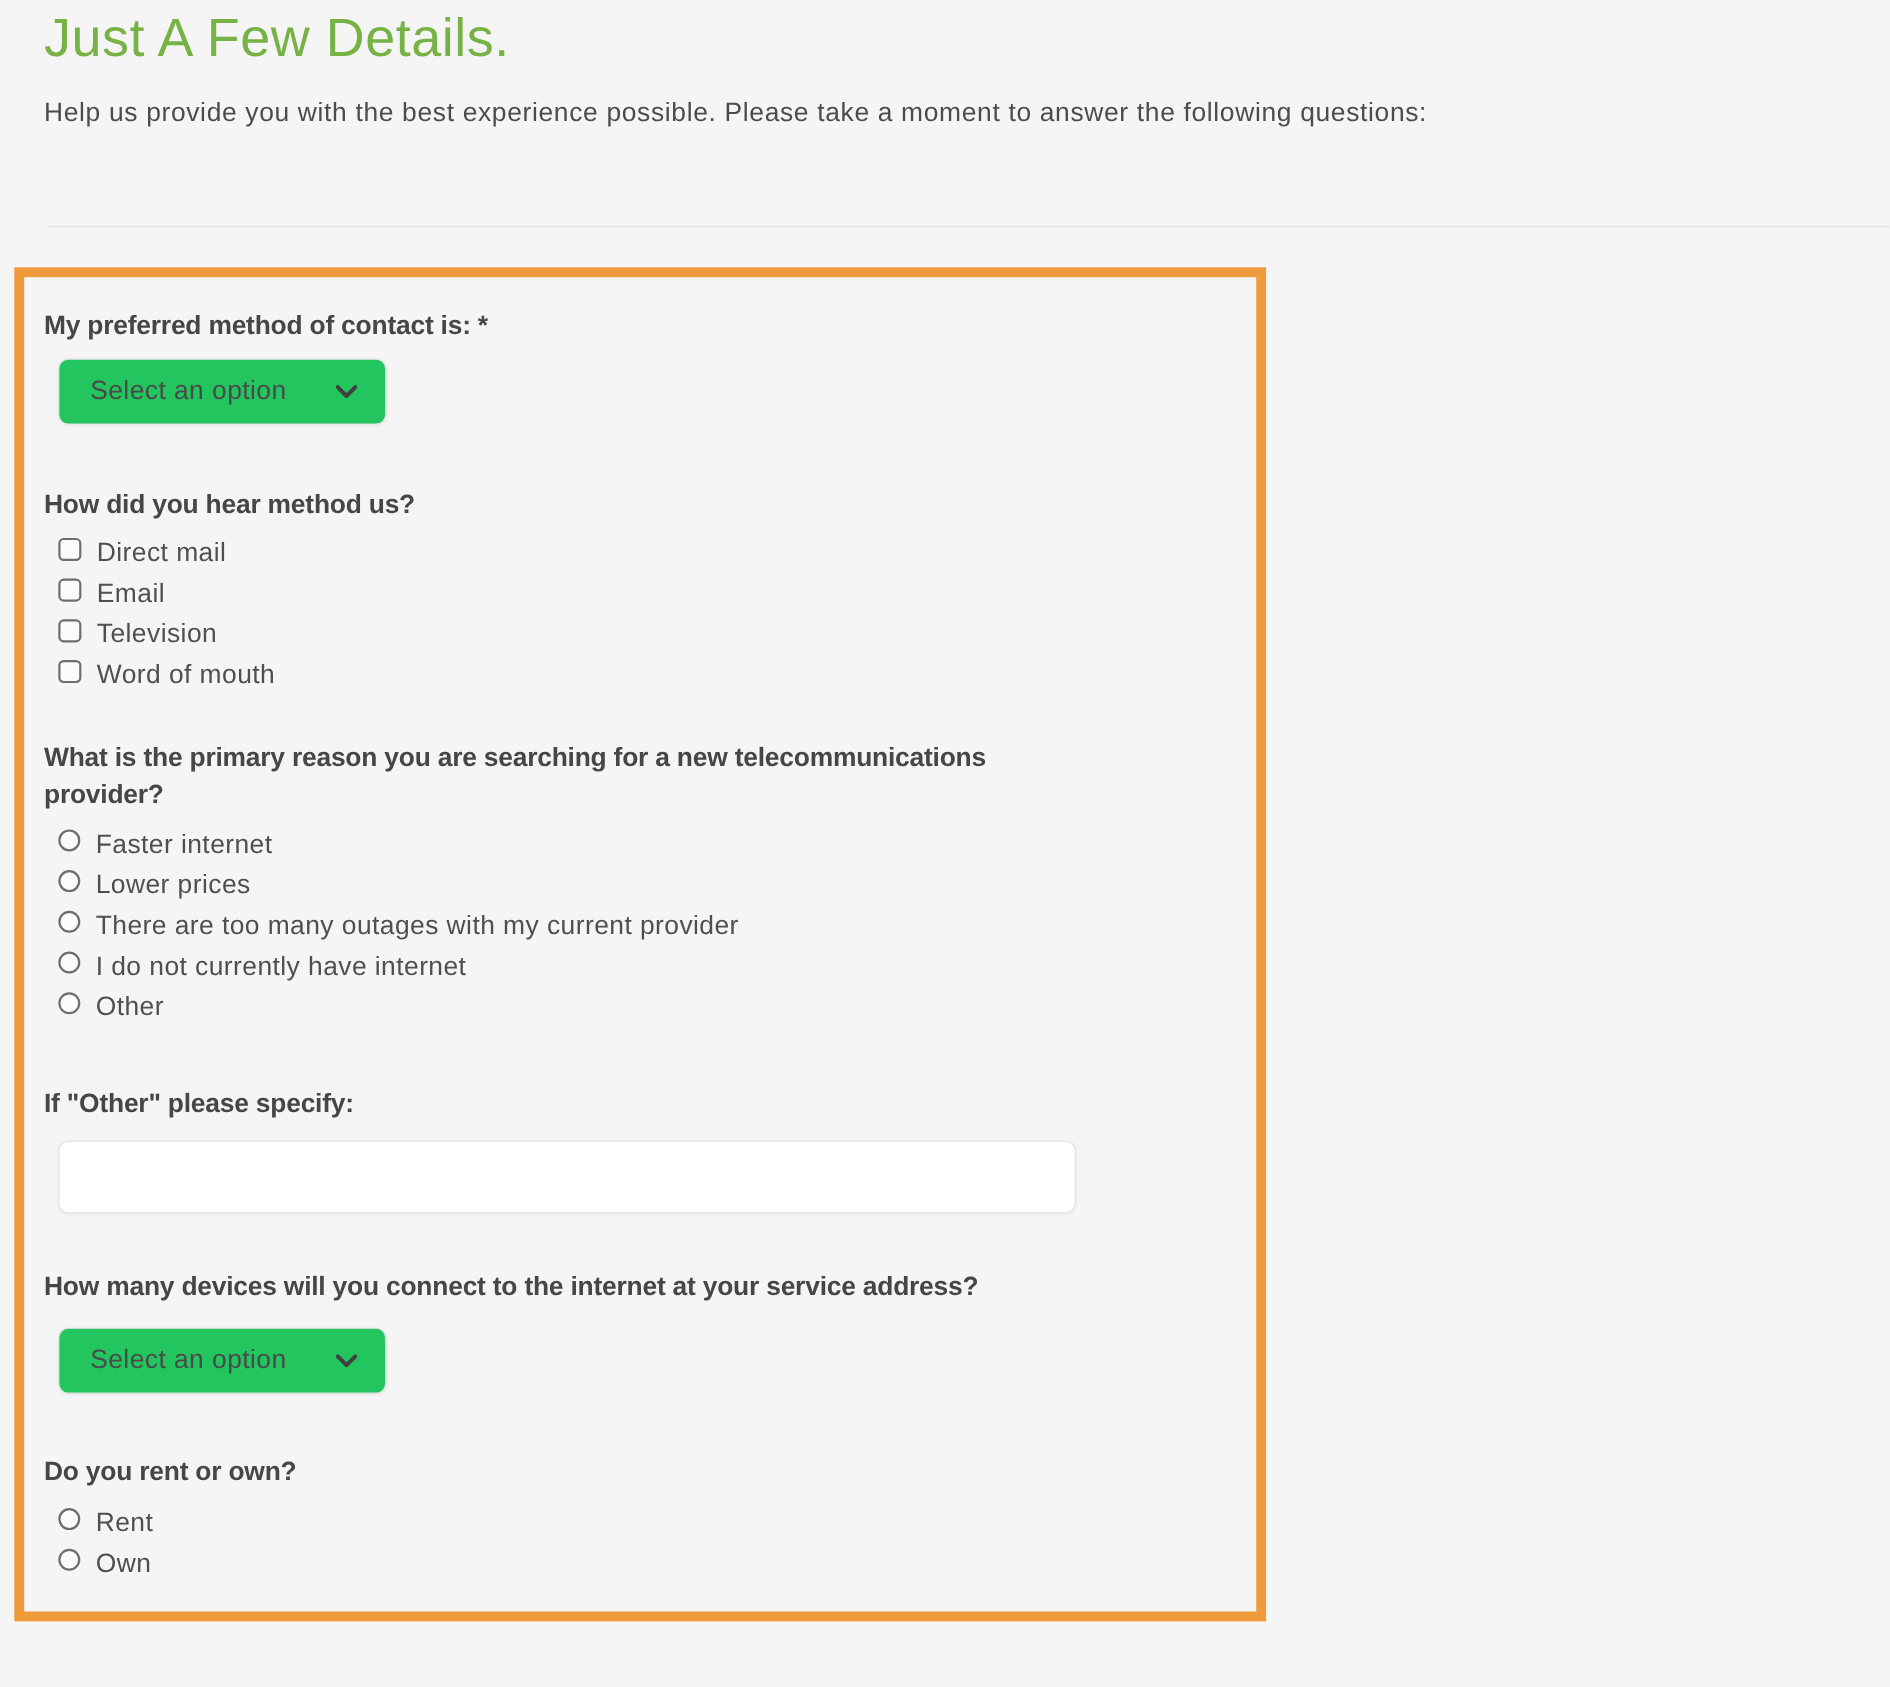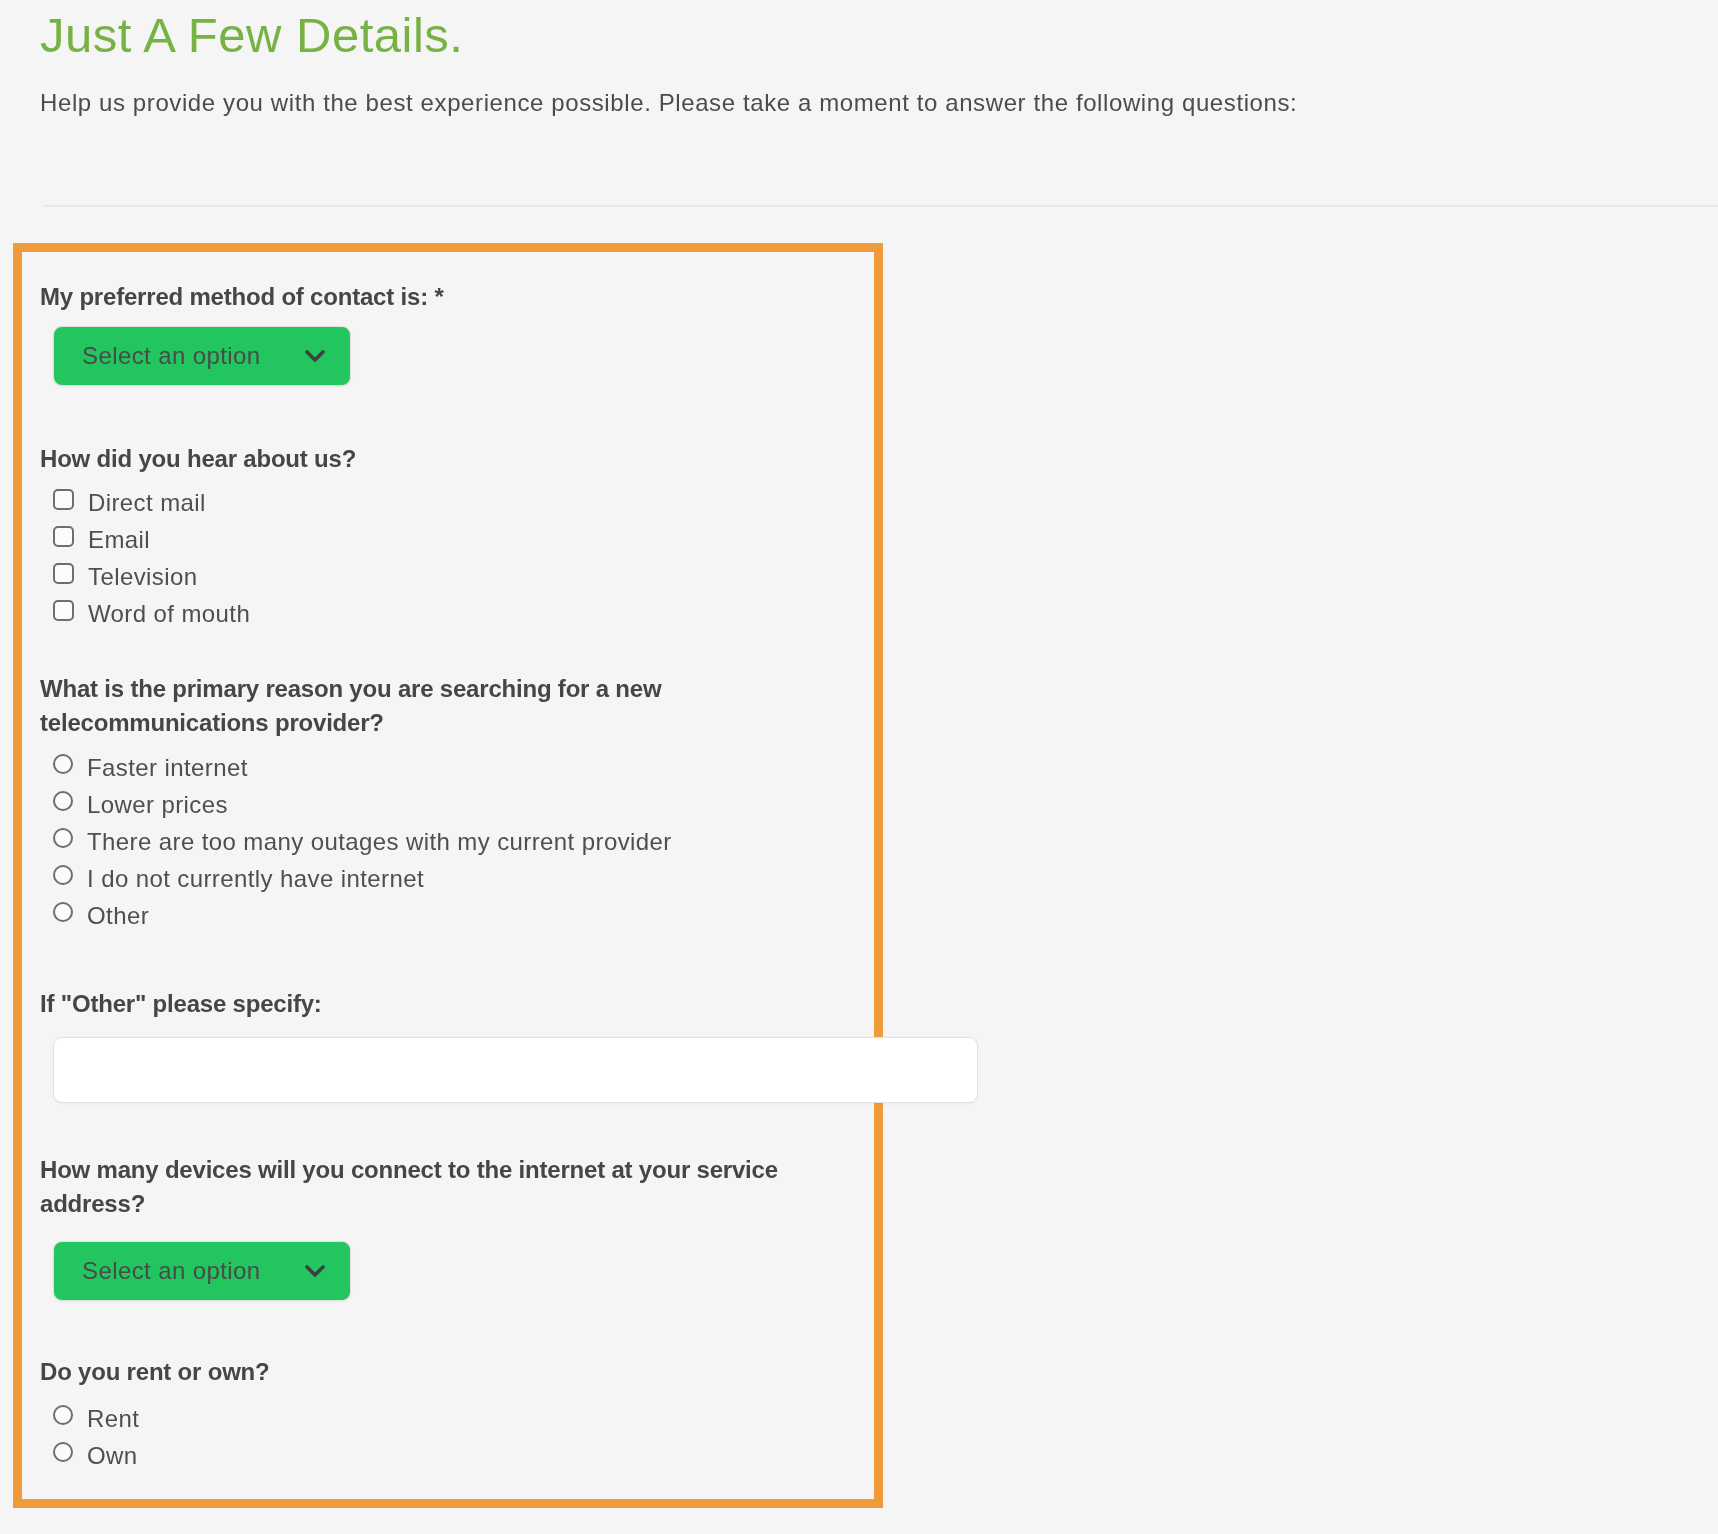--- a/index.html
+++ b/index.html
@@ -26,21 +26,21 @@
     margin:24px 40px 0;
     font-size:24px;line-height:30px;letter-spacing:.6px;
     color:#4C4C4C;
   }
   .divider{
     border:none;border-top:2px solid #E9E8E9;
     margin:87px 0 0 43px;height:0;
   }
   .highlight-box{
     margin:36px 0 0 13px;
-    width:870px;
+    width:1138px;
     border:9px solid var(--orange);
     padding:28px 20px 20px 18px;
     background:transparent;
   }
   .q{margin:0;}
   .q-label{
     font-size:24px;line-height:34px;font-weight:bold;
     letter-spacing:-0.2px;color:var(--label);
     max-width:870px;
   }
@@ -110,21 +110,21 @@
       <span>Select an option</span>
       <span class="chev">
         <svg width="22" height="14" viewBox="0 0 22 14">
             <polyline points="3,3 11,11 19,3" fill="none" stroke="#3F3F3F" stroke-width="3.6" stroke-linecap="round" stroke-linejoin="round"></polyline>
           </svg>
       </span>
     </button>
   </div>
 
   <div class="q q-hear">
-    <div class="q-label">How did you hear about us?</div>
+    <div class="q-label">How did you hear method us?</div>
     <div class="options">
       <label class="option">
         <span class="checkbox"></span>
         <span>Direct mail</span>
       </label>
       <label class="option">
         <span class="checkbox"></span>
         <span>Email</span>
       </label>
       <label class="option">

